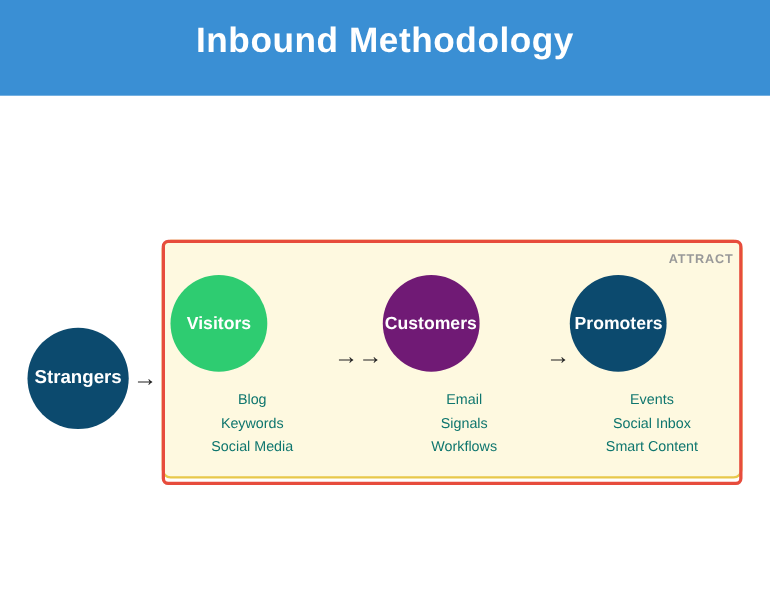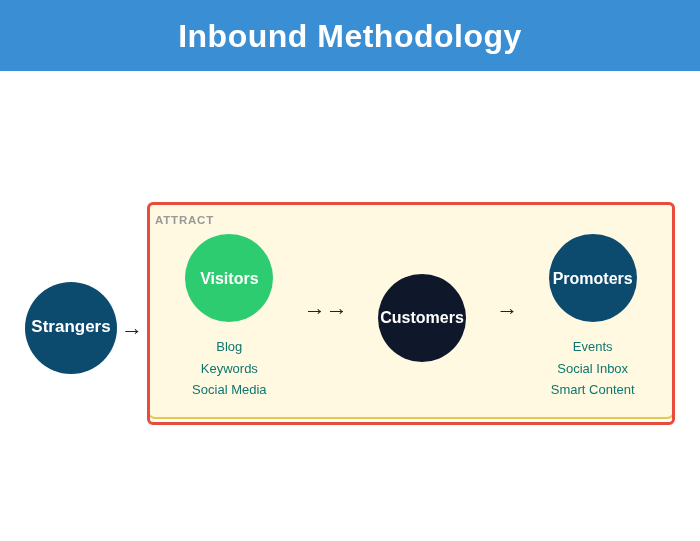--- a/index.html
+++ b/index.html
@@ -7,21 +7,21 @@
       width: 700px;
       height: 541px;
       background: #fff;
       font-family: Arial, sans-serif;
       overflow: hidden;
     }
 
     .header {
       background: #3a8fd4;
       width: 100%;
-      padding: 18px 0 16px;
+      padding: 18px 0 32px;
       text-align: center;
     }
 
     .header h1 {
       color: #fff;
       font-size: 32px;
       font-weight: 900;
       letter-spacing: 0.5px;
     }
 
@@ -42,21 +42,21 @@
       justify-content: center;
       font-size: 16px;
       font-weight: 900;
       color: #fff;
       text-align: center;
       line-height: 1.2;
     }
 
     .circle-green { background: #2ecc71; }
     .circle-blue { background: #3a7bd5; }
-    .circle-purple { background: #0f172a; }
+    .circle-purple { background: #701a75; }
 
     .circle-red { background: #0c4a6e; }
 
     .full-row {
       display: flex;
       flex-direction: row;
       align-items: center;
       width: 650px;
     }
 
@@ -77,39 +77,38 @@
     }
 
     .phases-labels-row {
       display: flex;
       flex-direction: row;
       margin-bottom: 8px;
     }
 
     .phases-labels-row .plabel {
       flex: 1;
-      text-align: left;
+      text-align: right;
       font-size: 11.5px;
       font-weight: 700;
       color: #999;
       letter-spacing: 0.8px;
     }
 
     .phases-content-row {
       display: flex;
       flex-direction: row;
       align-items: center;
       position: relative;
     }
 
     .phase-block {
       flex: 1;
       display: flex;
       flex-direction: column;
-      align-items: center;
     }
 
     .phase-tools-text {
       margin-top: 14px;
       text-align: center;
       font-size: 13px;
       color: #0f766e;
       line-height: 1.65;
     }
 
@@ -181,20 +180,23 @@
 
         <div class="inner-arrow">→</div>
 
 
         <div class="inner-arrow">→</div>
 
         <div class="phase-block">
           <div class="circle circle-purple">
             <span>Customers</span>
           </div>
+          <div class="phase-tools-text">
+            Email<br>Signals<br>Workflows
+          </div>
         </div>
 
         <div class="inner-arrow">→</div>
 
         <div class="phase-block">
           <div class="circle circle-red">
             <span>Promoters</span>
           </div>
           <div class="phase-tools-text">
             Events<br>Social Inbox<br>Smart Content

